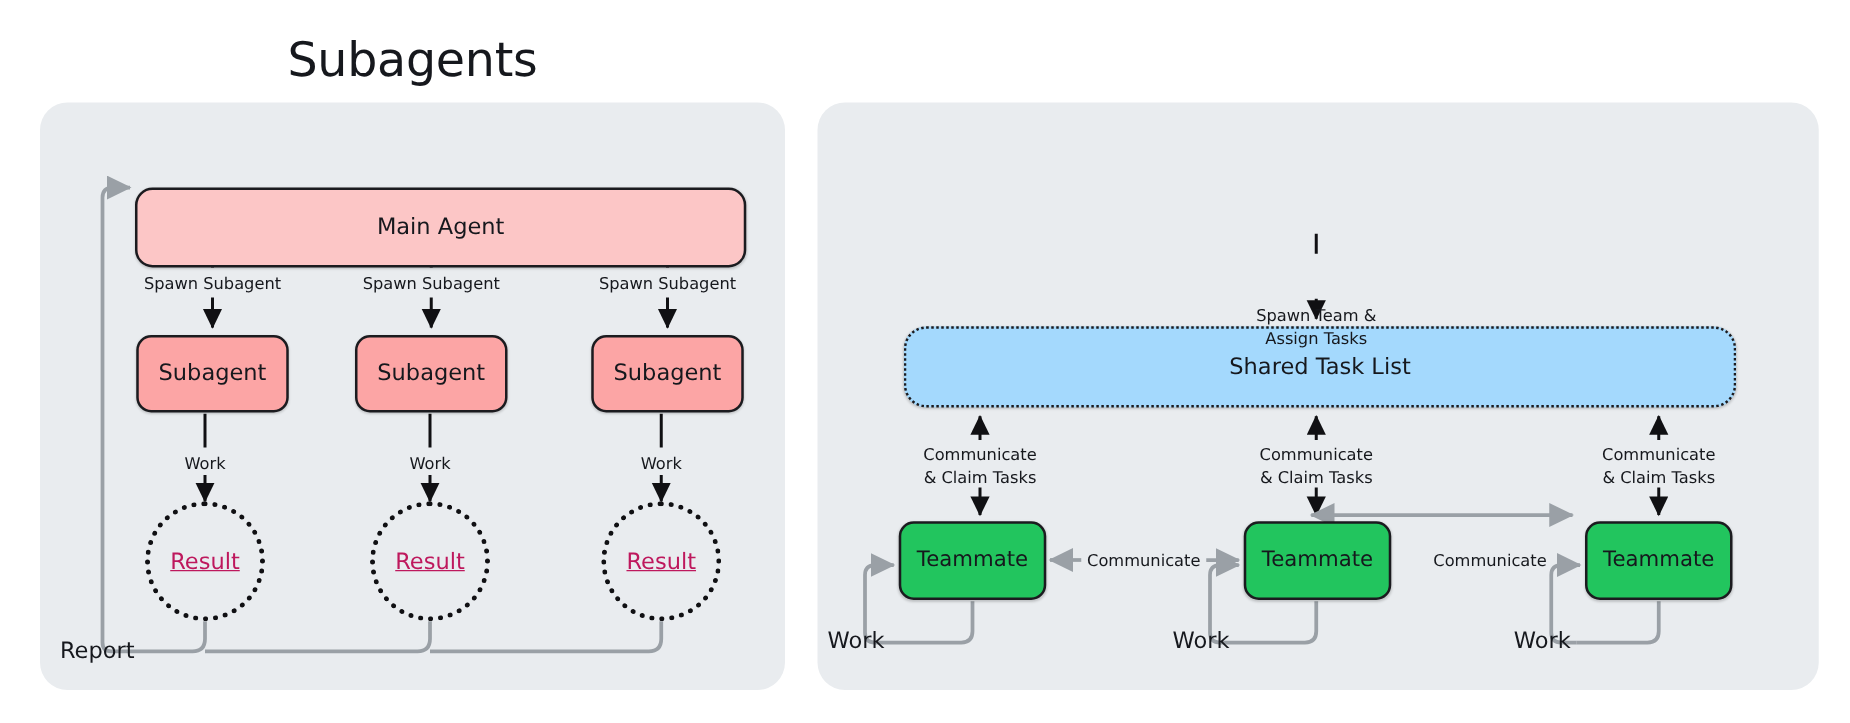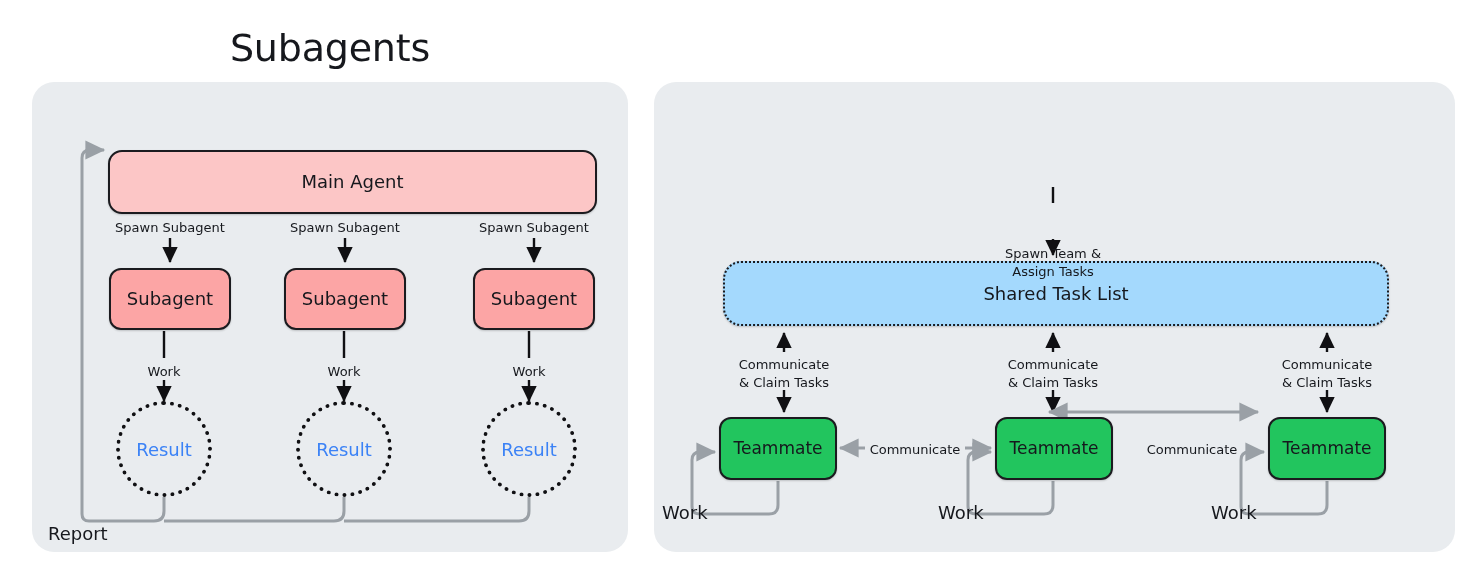--- a/index.html
+++ b/index.html
@@ -79,22 +79,23 @@
   #teammate-3{left:1268px;}
 
   
   .result{
     position:absolute;
     box-sizing:border-box;
     width:96px;height:96px;
     border-radius:50%;
     border:4px dotted #101013;
     display:flex;align-items:center;justify-content:center;
-    font-size:18px;color:#3b82f6;
+    font-size:18px;color:#be185d;
     top:401px;
+    text-decoration:underline;
   }
   #result-1{left:116px;}
   #result-2{left:296px;}
   #result-3{left:481px;}
 
   
   .elabel{
     position:absolute;
     font-size:13px;
     color:#16181d;
@@ -225,21 +226,21 @@
   <div class="result" id="result-3">Result</div>
 
   <div class="elabel" style="left:170px;top:219px;">Spawn Subagent</div>
   <div class="elabel" style="left:345px;top:219px;">Spawn Subagent</div>
   <div class="elabel" style="left:534px;top:219px;">Spawn Subagent</div>
 
   <div class="elabel" style="left:164px;top:363px;">Work</div>
   <div class="elabel" style="left:344px;top:363px;">Work</div>
   <div class="elabel" style="left:529px;top:363px;">Work</div>
 
-  <div class="elabel big left-anchor" style="left:48px;top:522px;">Report</div>
+  <div class="elabel big left-anchor" style="left:48px;top:509px;">Report</div>
 
 
   <div class="node blue" id="shared-task-list">Shared Task List</div>
 
   <div class="node purple teammate" id="teammate-1">Teammate</div>
   <div class="node purple teammate" id="teammate-2">Teammate</div>
   <div class="node purple teammate" id="teammate-3">Teammate</div>
 
   <div class="elabel" style="left:1053px;top:205px;margin-top:40px;">
     <div>Spawn Team &amp;</div>

